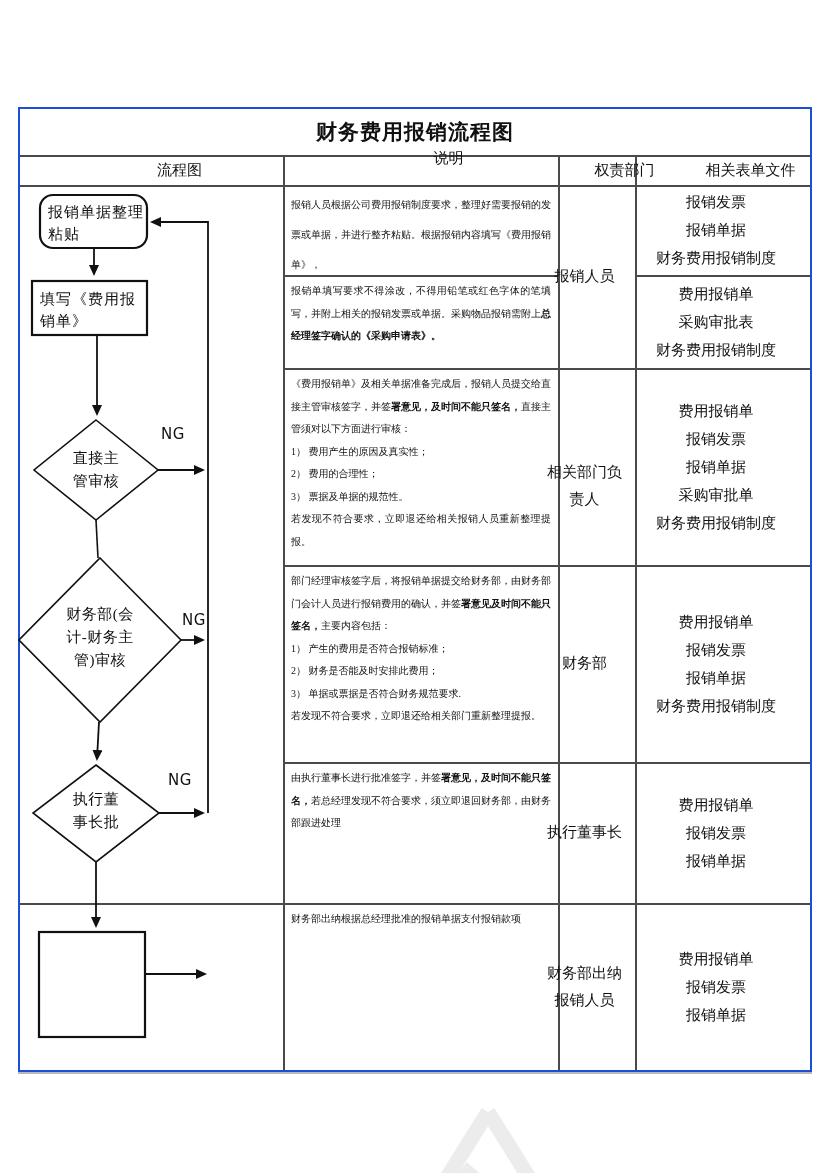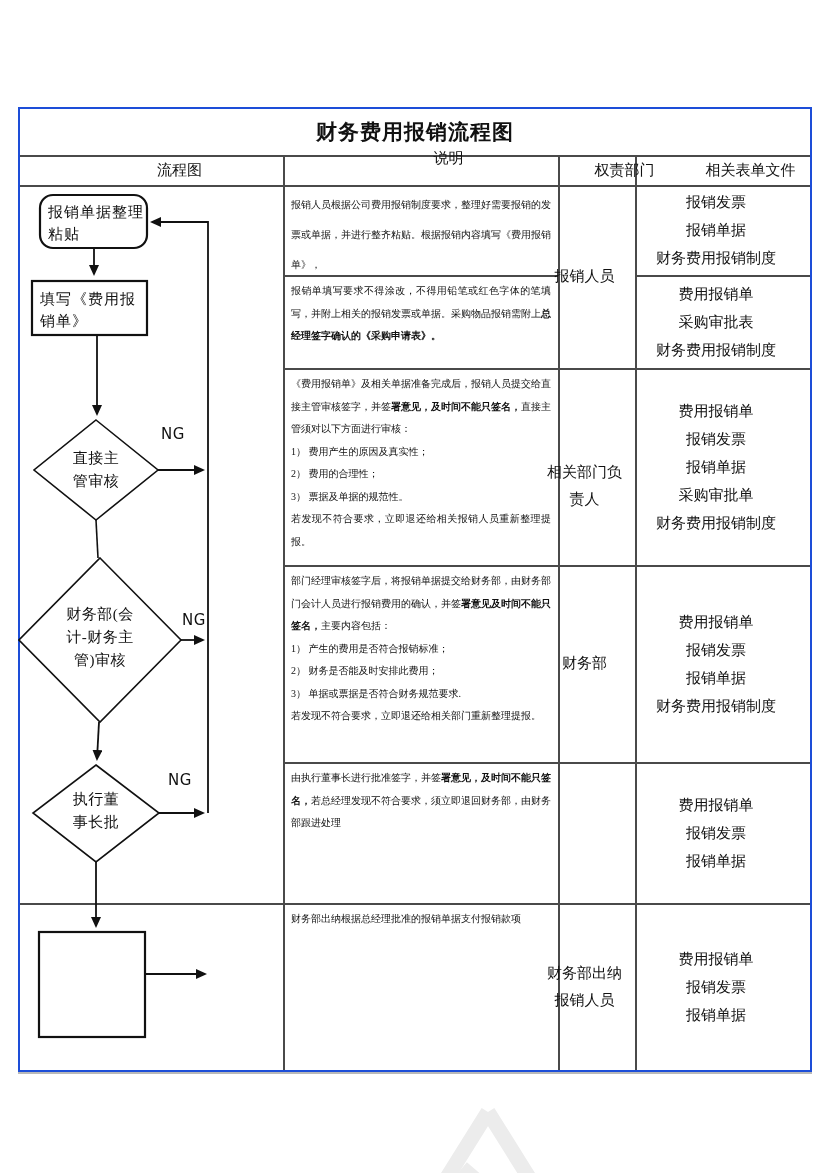--- a/index.html
+++ b/index.html
@@ -91,20 +91,21 @@
 1） 产生的费用是否符合报销标准；
 2） 财务是否能及时安排此费用；
 3） 单据或票据是否符合财务规范要求.
 若发现不符合要求，立即退还给相关部门重新整理提报。</span></div>
   <div class="abs desc lh22" style="top:658px;"><span>由执行董事长进行批准签字，并签</span><span class="b">署意见，及时间不能只签名，</span><span>若总经理发现不符合要求，须立即退回财务部，由财务部跟进处理</span></div>
   <div class="abs desc lh22" style="top:799px;"><span>财务部出纳根据总经理批准的报销单据支付报销款项</span></div>
 
   <div class="abs cellc dept" style="top:76px;height:183px;">报销人员</div>
   <div class="abs cellc dept" style="top:259px;height:236px;">相关部门负责人</div>
   <div class="abs cellc dept" style="top:456px;height:197px;border-radius:30px;">财务部</div>
+  <div class="abs cellc dept" style="top:653px;height:141px;">执行董事长</div>
   <div class="abs cellc dept" style="top:794px;height:167px;">财务部出纳
 报销人员</div>
 
   <div class="abs cellc forms" style="top:76px;height:90px;">报销发票
 报销单据
 财务费用报销制度</div>
   <div class="abs cellc forms" style="top:166px;height:93px;">费用报销单
 采购审批表
 财务费用报销制度</div>
   <div class="abs cellc forms" style="top:259px;height:197px;">费用报销单

